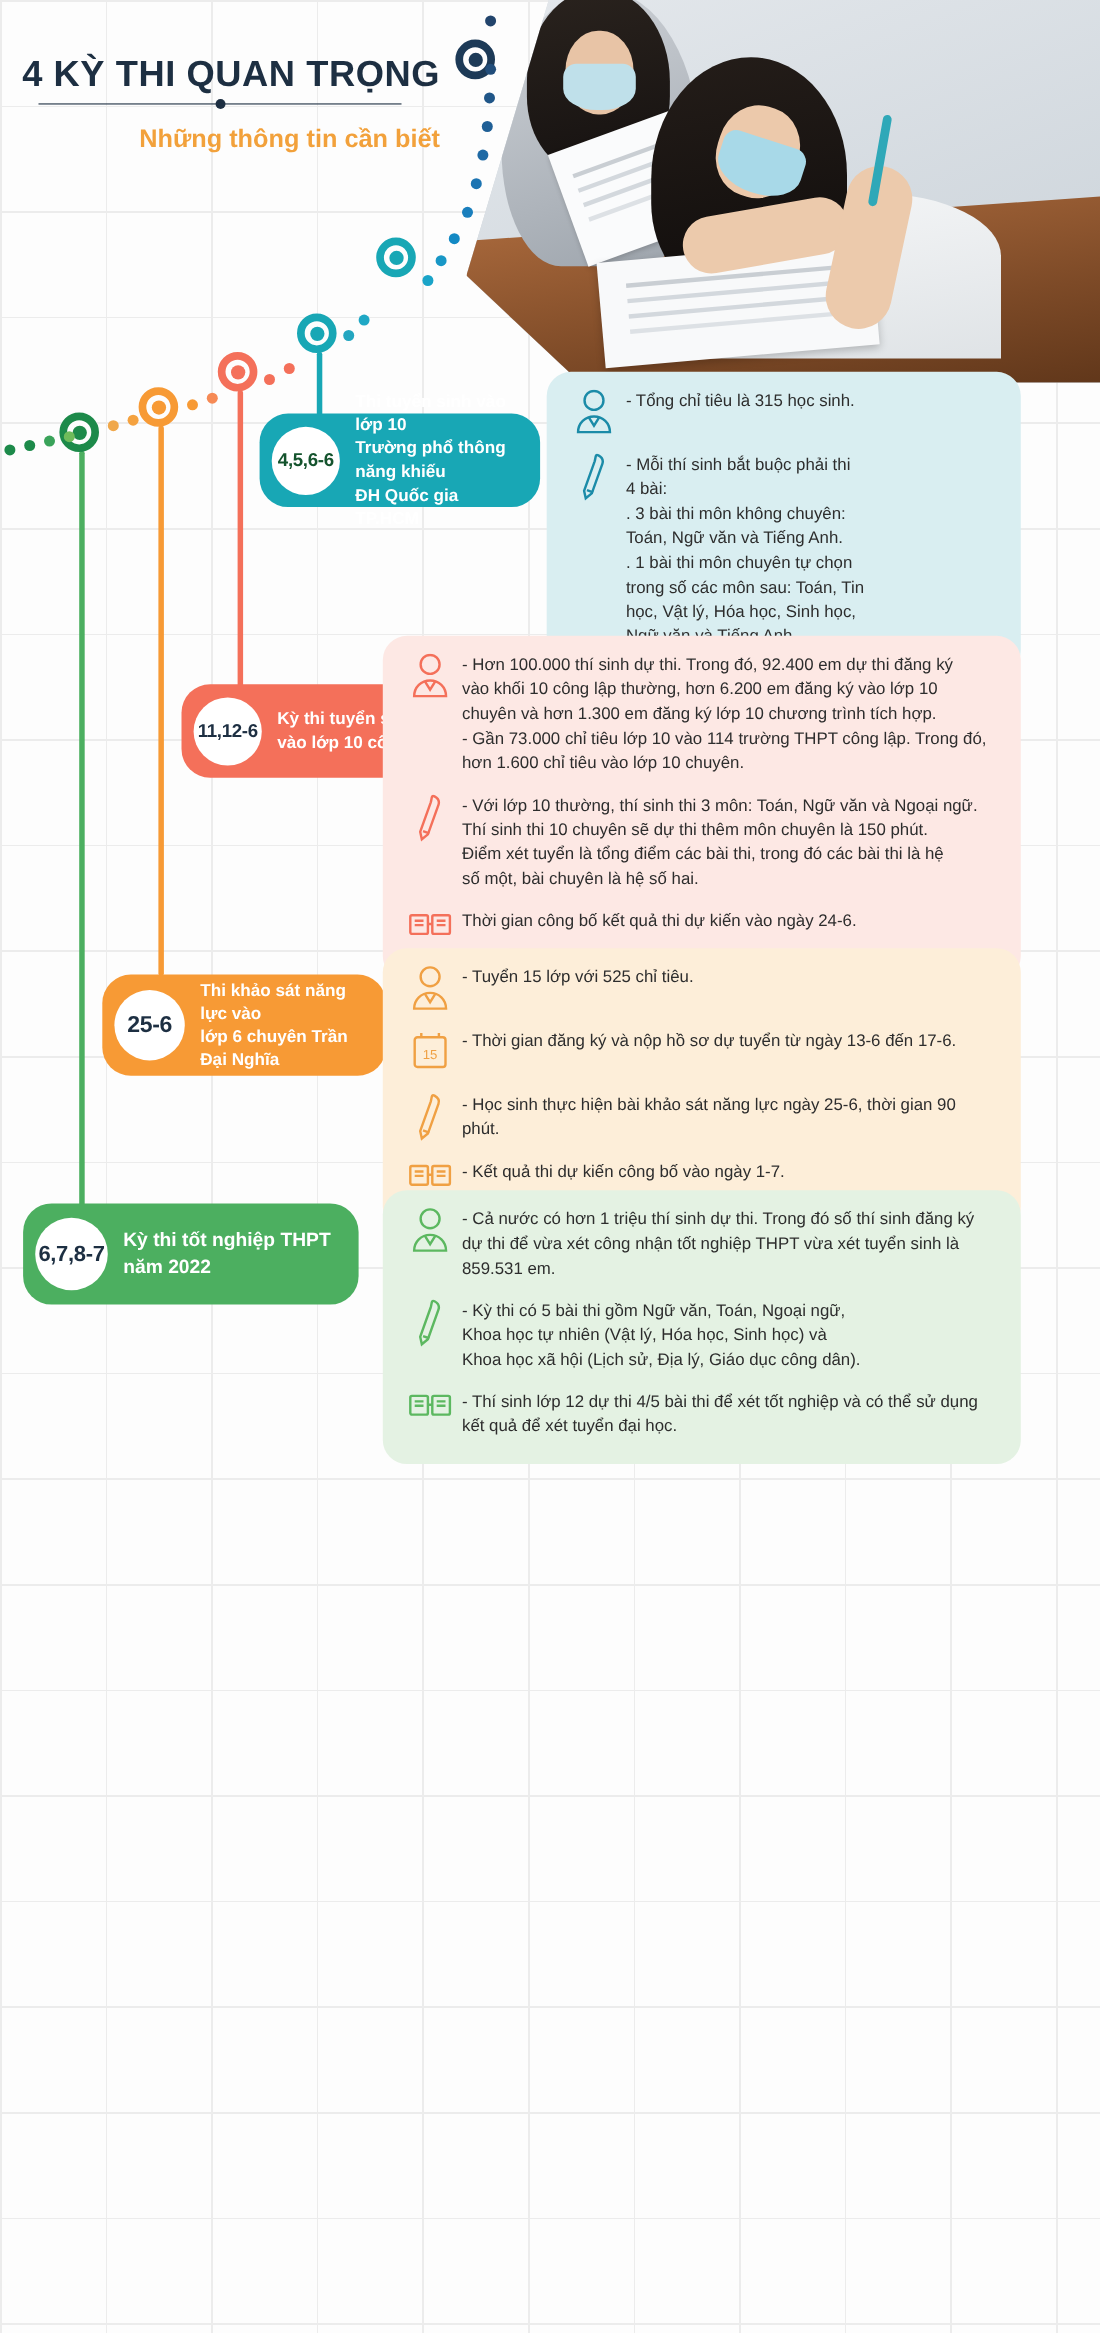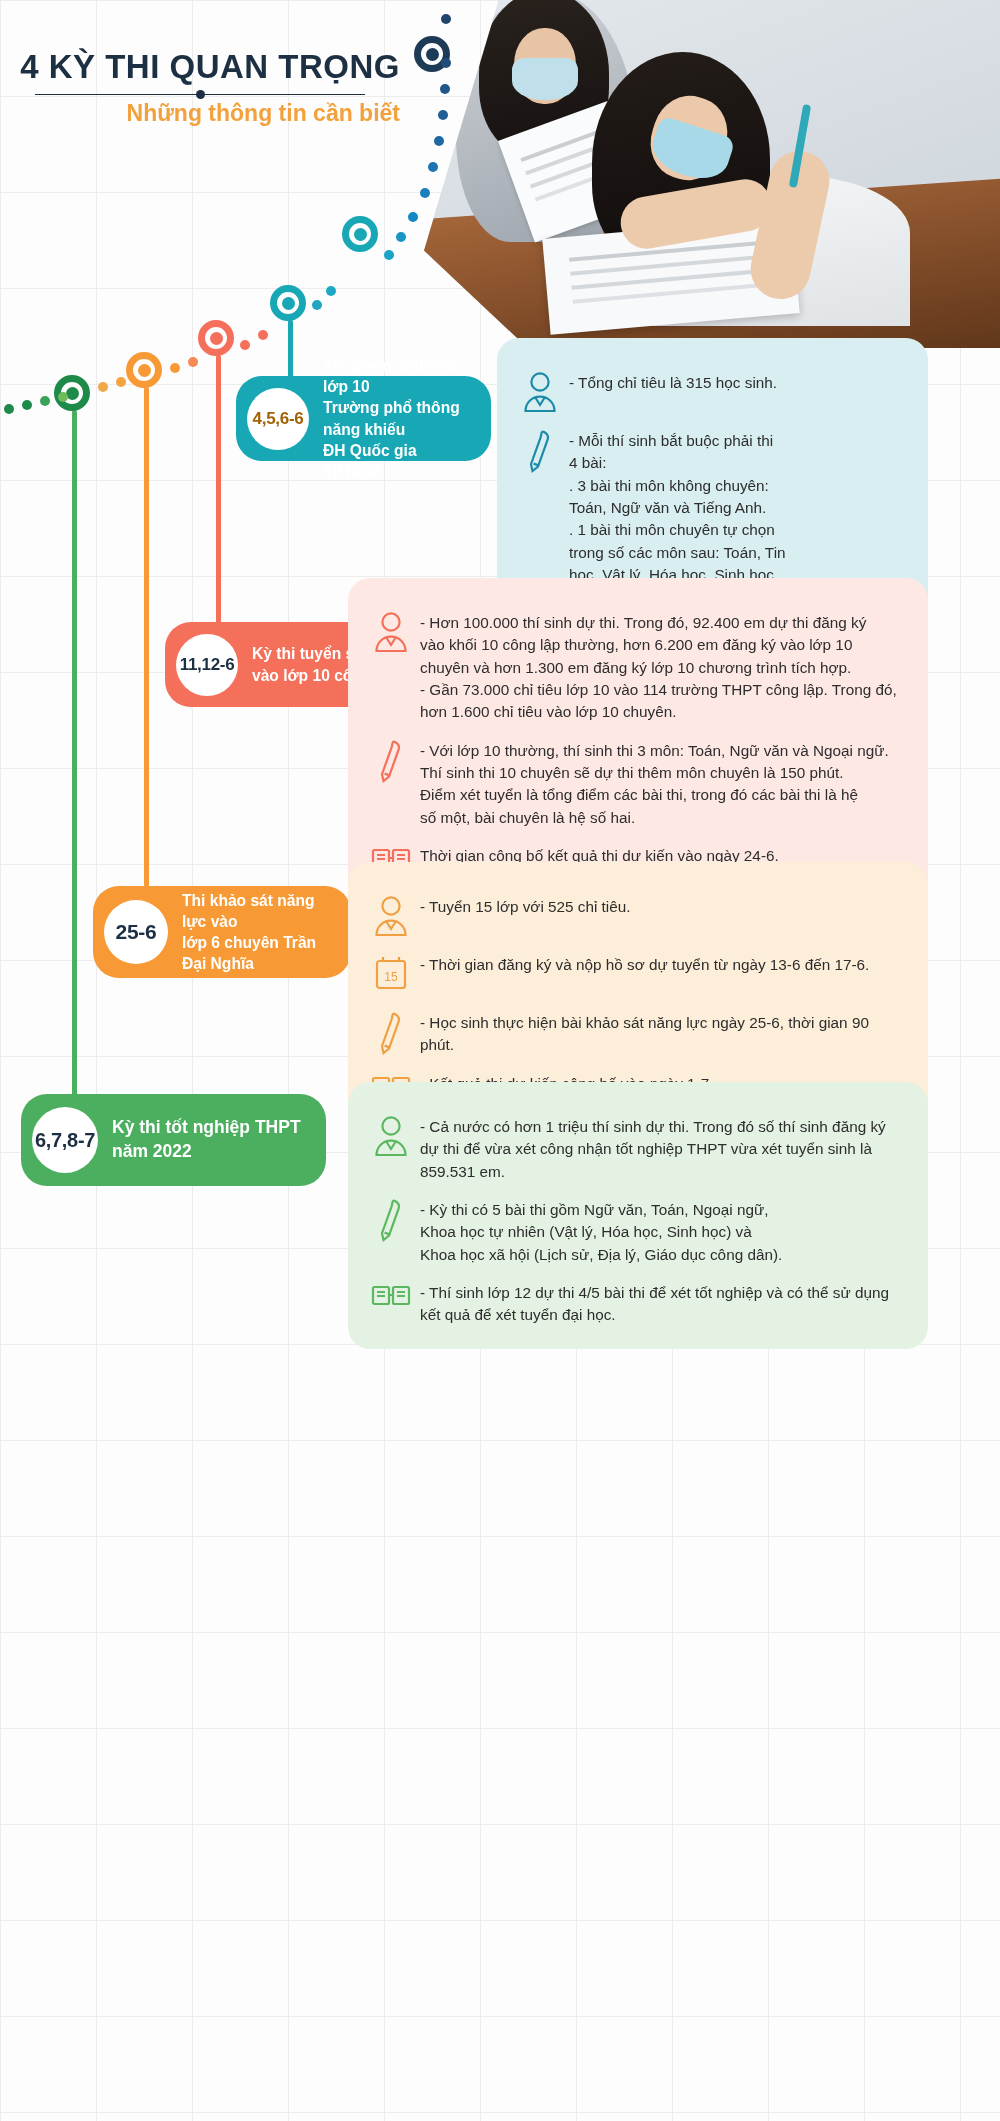--- a/index.html
+++ b/index.html
@@ -44,21 +44,21 @@
   #header .rule::after {
     content: "";
     position: absolute;
     left: 50%; top: 50%;
     width: 9px; height: 9px;
     margin: -4.5px 0 0 -4.5px;
     border-radius: 50%;
     background: #1d2f42;
   }
   #header .sub {
-    margin-top: 5px;
+    margin-top: 18px;
     font-size: 23px;
     font-weight: 800;
     color: #f2a13b;
   }
 
   
   #photo {
     position: absolute;
     left: 424px; top: 0;
     width: 576px; height: 348px;
@@ -187,21 +187,21 @@
     font-size: 17px;
     font-weight: 600;
     line-height: 1.36;
     padding: 0 20px 0 14px;
   }
 
   
   .panel {
     position: absolute;
     border-radius: 22px;
-    padding: 34px 26px 22px 22px;
+    padding: 16px 26px 22px 22px;
   }
   .prow { display: flex; align-items: flex-start; margin-bottom: 16px; }
   .prow:last-child { margin-bottom: 0; }
   .prow .ico {
     flex: 0 0 42px;
     width: 42px; height: 42px;
     margin-right: 8px;
     display: flex; align-items: flex-start; justify-content: center;
   }
   .prow .ptxt {
@@ -310,21 +310,21 @@
     <i style="color:#1c74b2; left:428px;top:162px;"></i>
     <i style="color:#1e69a4; left:434px;top:136px;"></i>
     <i style="color:#1f5f96; left:438px;top:110px;"></i>
     <i style="color:#205688; left:440px;top:84px;"></i>
     <i style="color:#214d7a; left:441px;top:58px;"></i>
     <i style="color:#22446c; left:441px;top:14px;"></i>
 
   </div>
 
   <div class="pill" style="left:236px; top:376px; width:255px; height:85px; background:#18a7b5;">
-    <div class="badge" style="width:62px; height:62px; margin-left:11px; font-size:17px; color:#a16207;">4,5,6-6</div>
+    <div class="badge" style="width:62px; height:62px; margin-left:11px; font-size:17px; color:#14532d;">4,5,6-6</div>
     <div class="ptext" style="white-space:pre-line; font-size:15.6px;">Thi tuyển sinh vào lớp 10
 Trường phổ thông năng khiếu
 ĐH Quốc gia TP.HCM</div>
   </div>
 
   <div class="panel" style="left:497px; top:338px; width:431px; background:#d9eef1;">
     <div class="prow">
       <span class="ico">
         <svg width="36" height="40" viewBox="0 0 36 40" fill="none" stroke="#1b8ba8" stroke-width="2.2">
           <circle cx="18" cy="10" r="8.6"></circle>

